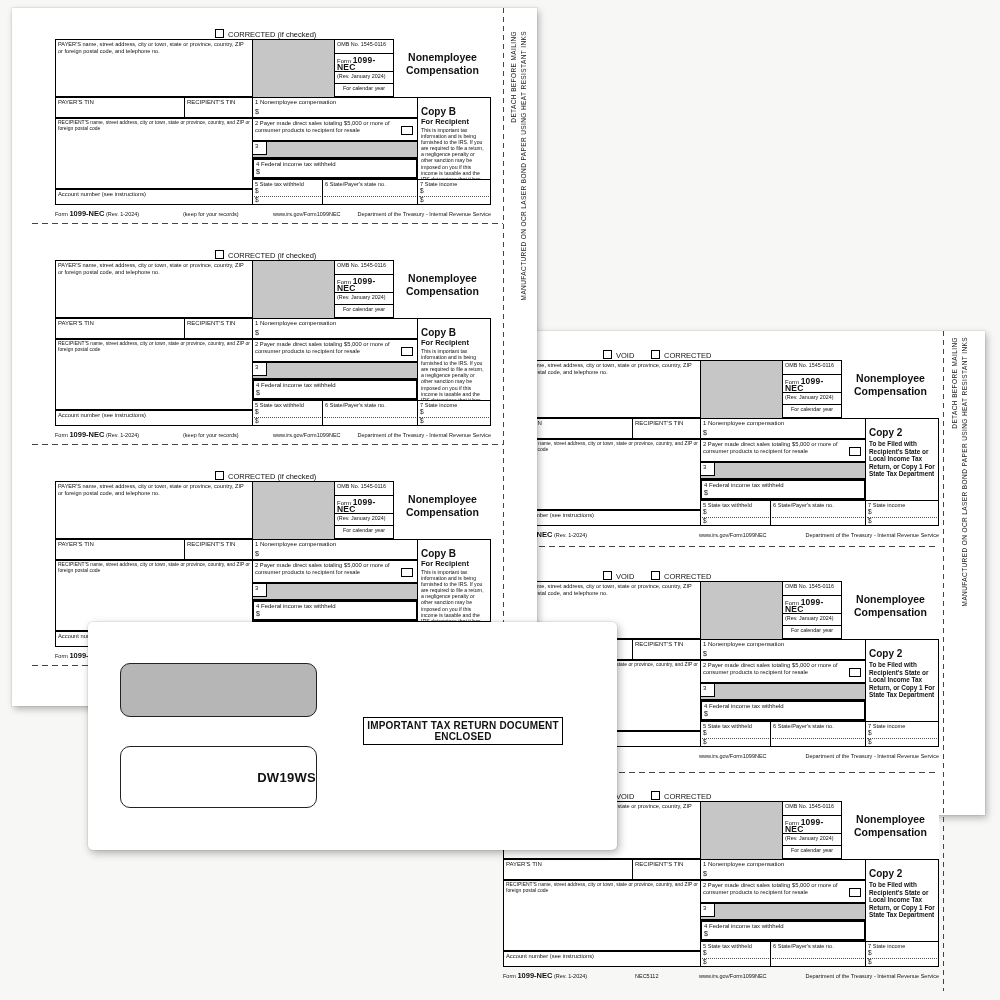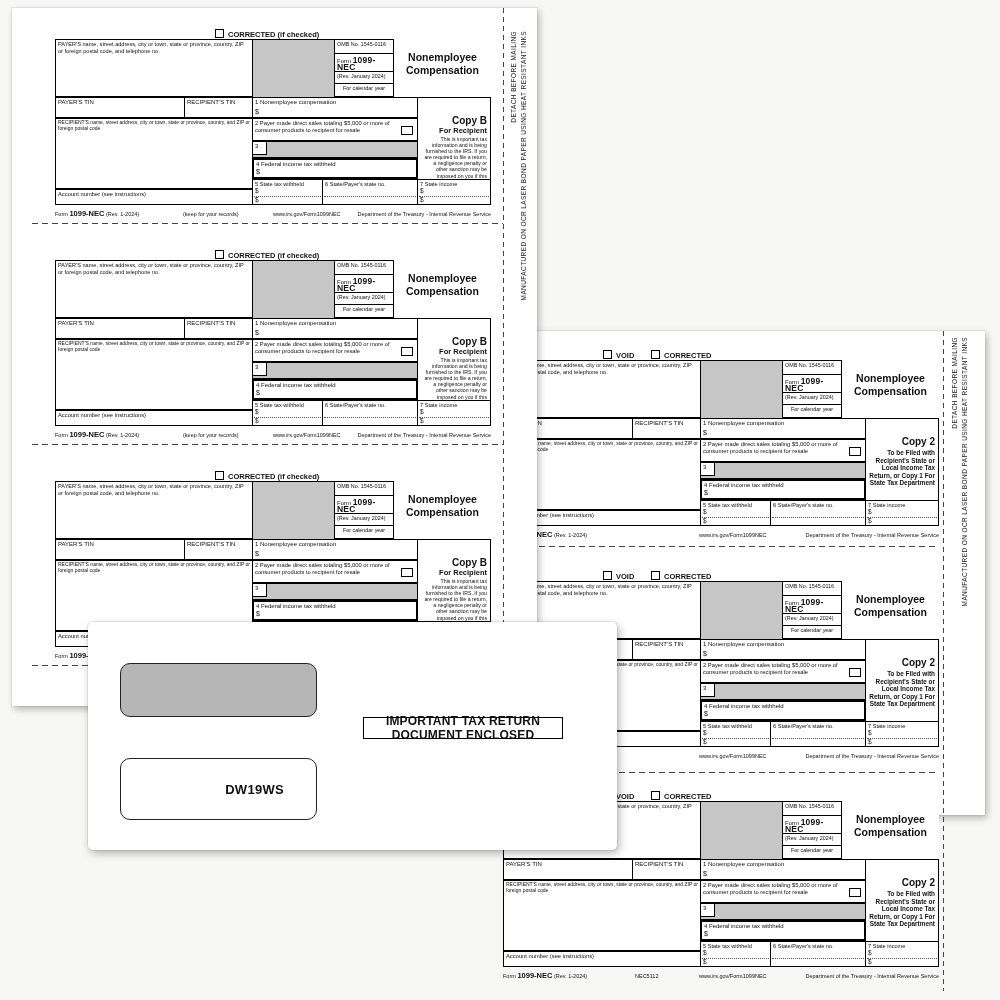--- a/index.html
+++ b/index.html
@@ -17,21 +17,21 @@
   
   .vdash{position:absolute;width:1px;background:repeating-linear-gradient(180deg,#444 0 5px,transparent 5px 9px);}
   .hdash{position:absolute;height:1px;background:repeating-linear-gradient(90deg,#444 0 6px,transparent 6px 10px);}
 
   
   .edge-strip{position:absolute;transform:rotate(-90deg);text-align:right;
     font-size:6.5px;line-height:10px;letter-spacing:.4px;color:#222;white-space:nowrap;}
 
   
   .form-slot{position:absolute;width:436px;height:197px;}
-  .corr-row{position:absolute;top:0;left:0;width:436px;height:11px;font-size:7.5px;font-weight:bold;text-align:center;}
+  .corr-row{position:absolute;top:0;left:0;width:436px;height:11px;font-size:7.5px;font-weight:normal;text-align:center;}
   .cb{position:absolute;width:9px;height:9px;border:1px solid #000;background:#fff;top:0;box-sizing:border-box;}
   .corr-row .lbl{position:absolute;top:1px;}
   .fbox{position:absolute;left:0;top:10px;width:436px;height:166px;background:#fff;}
   .cell{position:absolute;border:1px solid #000;box-sizing:border-box;font-size:5.6px;line-height:6.6px;padding:1px 2px;background:#fff;}
   .dollar{position:absolute;left:2px;bottom:1px;font-size:7px;}
   
   .payer   {left:0;top:0;width:198px;height:58px;}
   .grayblk {position:absolute;left:198px;top:0;width:82px;height:58px;background:#c6c6c6;border-top:1px solid #000;box-sizing:border-box;}
   .ombcol  {left:279px;top:0;width:60px;height:58px;padding:0;}
   .ombcol .r{border-bottom:1px solid #000;box-sizing:border-box;padding:1px 2px;font-size:5.4px;line-height:6px;}
@@ -40,21 +40,21 @@
   .ombcol .r2 b{font-size:8.5px;letter-spacing:.2px;}
   .ombcol .r3{height:12px;}
   .ombcol .r4{height:13px;border-bottom:none;text-align:center;}
   .ftitle  {position:absolute;left:339px;top:12px;width:97px;text-align:center;
             font-weight:bold;font-size:10.5px;line-height:12.5px;}
   
   .tin1{left:0;top:58px;width:130px;height:21px;font-size:6px;}
   .tin2{left:129px;top:58px;width:69px;height:21px;font-size:6px;}
   .box1{left:197px;top:58px;width:166px;height:21px;font-size:6px;}
   
-  .copycol{position:absolute;left:362px;top:58px;width:74px;height:92px;border:1px solid #000;box-sizing:border-box;padding:17px 3px;text-align:right;}
+  .copycol{position:absolute;left:362px;top:58px;width:74px;height:92px;border:1px solid #000;box-sizing:border-box;padding:8px 3px;}
   .copy-head{font-size:10px;font-weight:bold;line-height:11px;}
   .copy-sub{font-size:7.5px;font-weight:bold;line-height:8px;margin-top:1px;}
   .copy-fine{font-size:5.2px;line-height:6.1px;margin-top:1px;}
   .copy2-text{font-size:6.4px;font-weight:bold;line-height:7.6px;margin-top:2px;}
   
   .recip{left:0;top:79px;width:198px;height:71px;font-size:5px;line-height:5.8px;}
   .box2 {left:197px;top:79px;width:166px;height:23px;font-size:5.8px;line-height:6.6px;padding-right:20px;}
   .box2 .cb2{position:absolute;right:4px;top:7px;width:12px;height:9px;border:1px solid #000;background:#fff;box-sizing:border-box;}
   .box3 {left:197px;top:102px;width:166px;height:17px;background:#c6c6c6;padding:0;}
   .box3 .chip{position:absolute;left:0;top:0;width:14px;height:13px;background:#fff;border-right:1px solid #000;border-bottom:1px solid #000;box-sizing:border-box;font-size:6px;padding:1px 0 0 2px;}
@@ -74,23 +74,23 @@
   .f-nec{position:absolute;left:132px;top:2px;}
   .f-url{position:absolute;left:218px;top:2px;}
   .f-url2{position:absolute;left:196px;top:2px;}
   .f-dept{position:absolute;right:0;top:2px;}
 
   
   #envelope{position:absolute;left:88px;top:622px;width:529px;height:228px;background:#fff;
     border-radius:5px;z-index:30;box-shadow:2px 3px 8px rgba(0,0,0,.3),0 0 0 1px rgba(0,0,0,.06);}
   .win{position:absolute;left:32px;width:197px;border:1px solid #222;border-radius:10px;box-sizing:border-box;}
   #win-top{top:41px;height:54px;background:#b6b6b6;}
-  #win-bottom{top:136px;height:62px;background:#fff;display:flex;align-items:center;justify-content:flex-end;padding-right:32px;font-weight:bold;font-size:13px;letter-spacing:.3px;}
-  #notice{position:absolute;left:275px;top:95px;width:200px;height:22px;border:1.5px solid #000;box-sizing:border-box;
-    display:flex;align-items:center;justify-content:center;text-align:center;font-weight:bold;font-size:12px;letter-spacing:.2px;}
+  #win-bottom{top:124px;height:62px;background:#fff;display:flex;align-items:center;justify-content:flex-end;padding-right:0;font-weight:bold;font-size:13px;letter-spacing:.3px;}
+  #notice{position:absolute;left:275px;top:95px;width:200px;height:28px;border:1.5px solid #000;box-sizing:border-box;
+    display:flex;align-items:center;justify-content:center;text-align:center;font-weight:bold;font-size:10px;letter-spacing:.2px;}
 </style>
 </head>
 <body>
 
 <div class="sheet" id="sheet-right">
   <div class="form-slot" style="left:8px;top:19px;">
   <div class="corr-row">
     <span class="cb" style="left:100px"></span>
     <span class="lbl" style="left:113px">VOID</span>
     <span class="cb" style="left:148px"></span>

